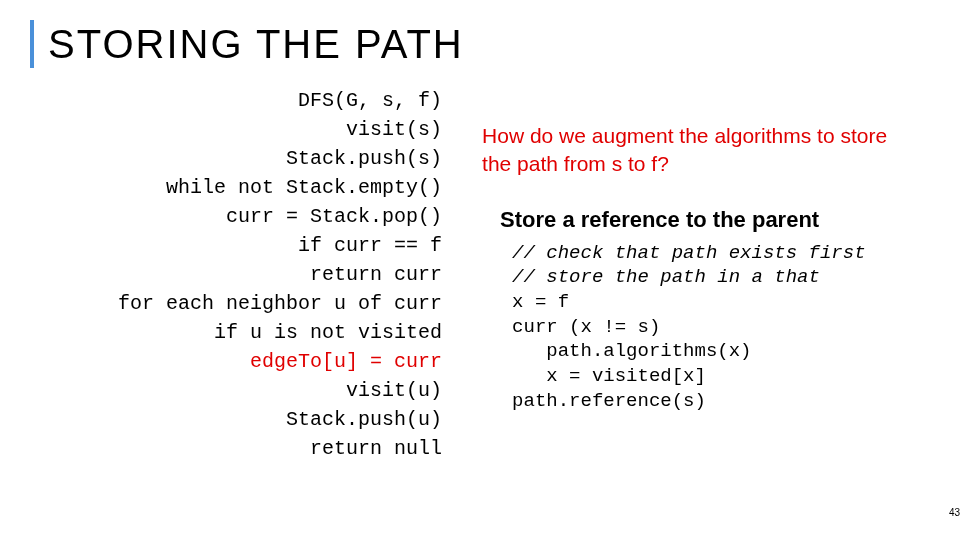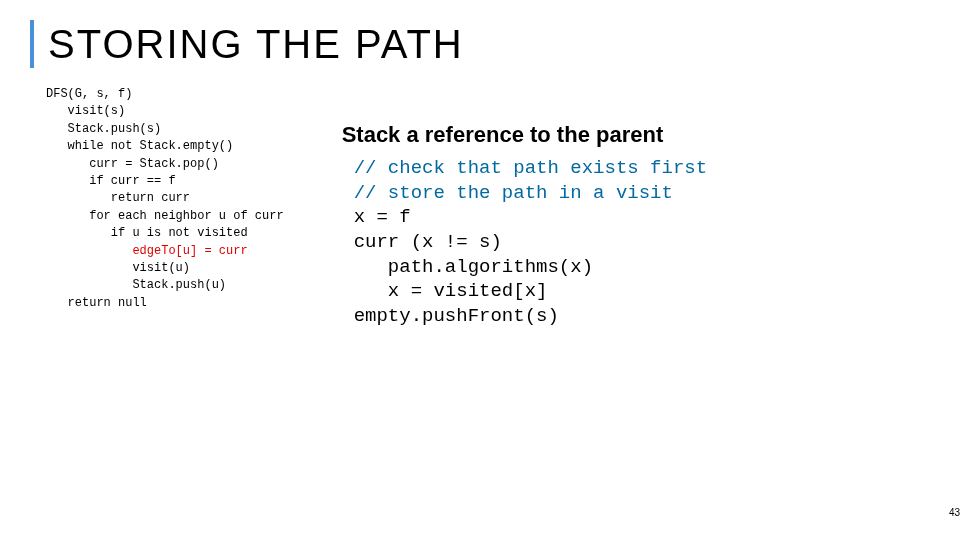--- a/index.html
+++ b/index.html
@@ -33,24 +33,25 @@
       letter-spacing: 2px;
       color: #000;
       font-stretch: condensed;
     }
     .content {
       display: flex;
       padding: 18px 0 0 46px;
     }
     .code-left {
       font-family: 'Consolas', 'Courier New', monospace;
-      font-size: 12px;
+      font-size: 20px;
       line-height: 1.45;
       color: #000;
       white-space: pre;
+      text-align: right;
     }
     .code-left .highlight {
       color: #e00000;
     }
     .right-col {
       margin-left: 40px;
       padding-top: 36px;
       width: 430px;
     }
     .question {
@@ -70,21 +71,22 @@
     }
     .code-right {
       font-family: 'Consolas', 'Courier New', monospace;
       font-size: 19px;
       line-height: 1.3;
       color: #000;
       white-space: pre;
       padding-left: 30px;
     }
     .code-right .comment {
-      color: #0369a1;
+      color: #000000;
+      font-style: italic;
     }
     .page-num {
       position: absolute;
       bottom: 20px;
       right: 18px;
       font-size: 10px;
       color: #000;
       font-family: Arial, sans-serif;
     }
   </style>
@@ -105,24 +107,25 @@
 <span>      if curr == f</span>
 <span>         return curr</span>
 <span>      for each neighbor u of curr</span>
 <span>         if u is not visited</span>
 <span class="highlight">            edgeTo[u] = curr</span>
 <span>            visit(u)</span>
 <span>            Stack.push(u)</span>
 <span>   return null</span></div>
 
   <div class="right-col">
-    <div class="subtitle">Stack a reference to the parent</div>
+    <div class="question">How do we augment the algorithms to store the path from s to f?</div>
+    <div class="subtitle">Store a reference to the parent</div>
     <div class="code-right"><span class="comment">// check that path exists first</span>
-<span class="comment">// store the path in a visit</span>
+<span class="comment">// store the path in a that</span>
 <span>x = f</span>
 <span>curr (x != s)</span>
 <span>   path.algorithms(x)</span>
 <span>   x = visited[x]</span>
-<span>empty.pushFront(s)</span></div>
+<span>path.reference(s)</span></div>
   </div>
 </div>
 
 <div class="page-num">43</div>
 
 </body></html>

